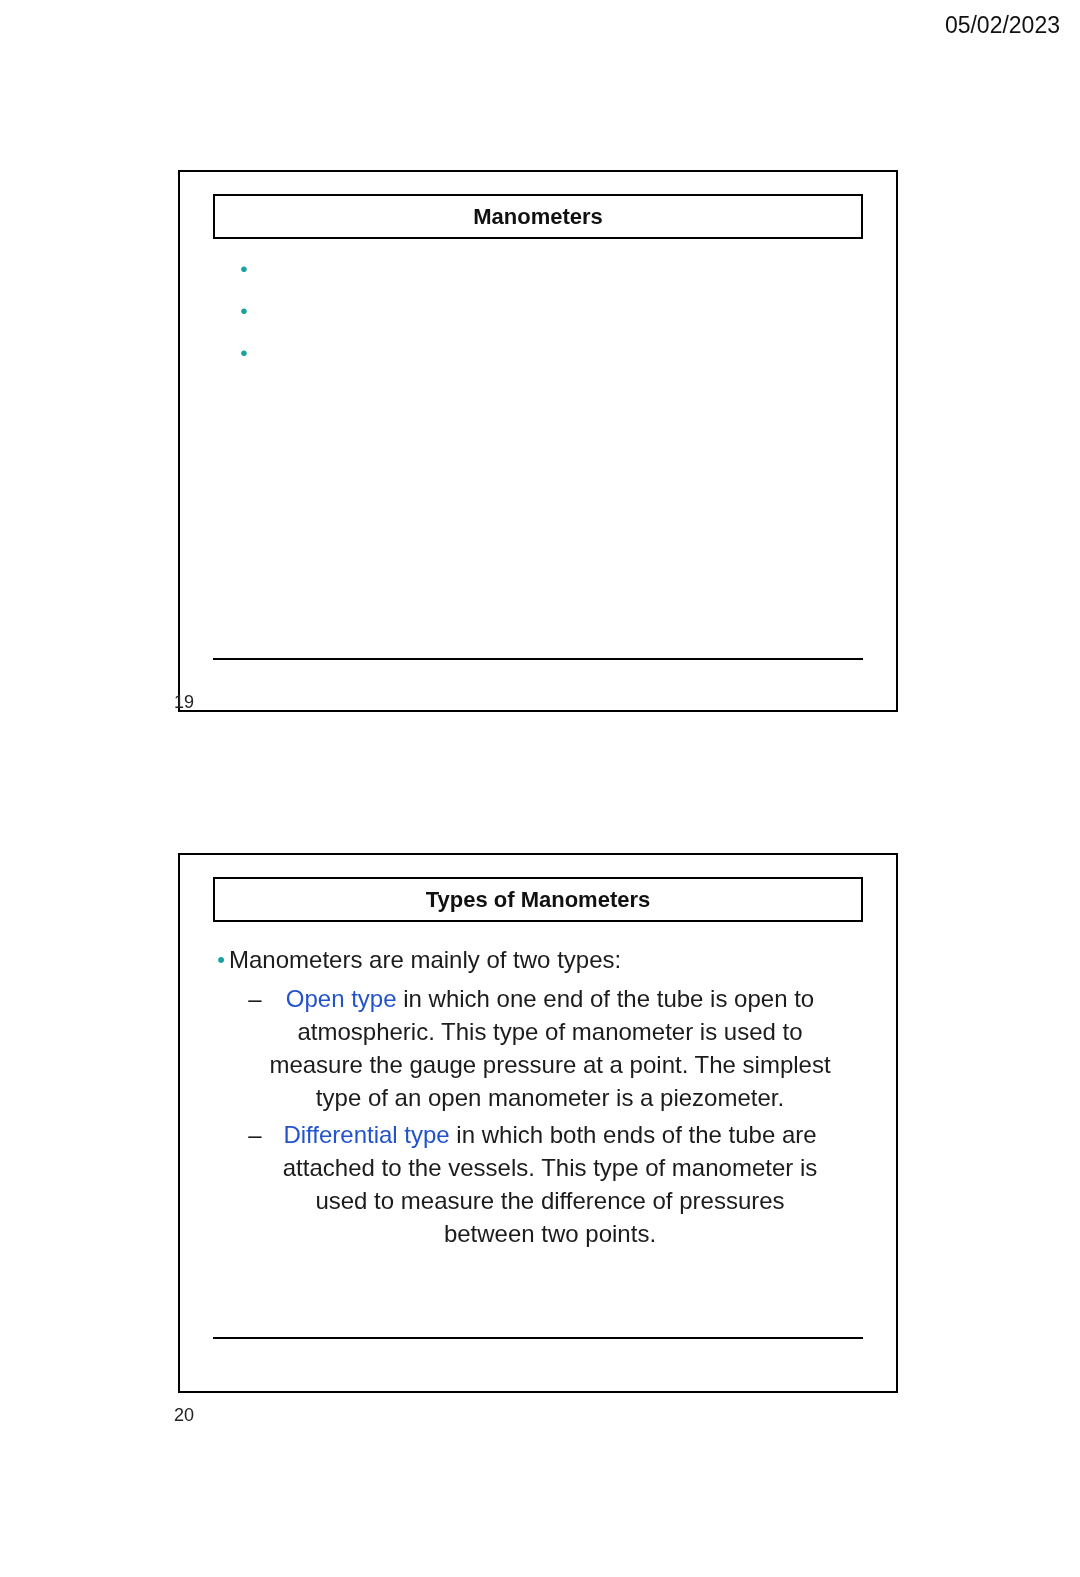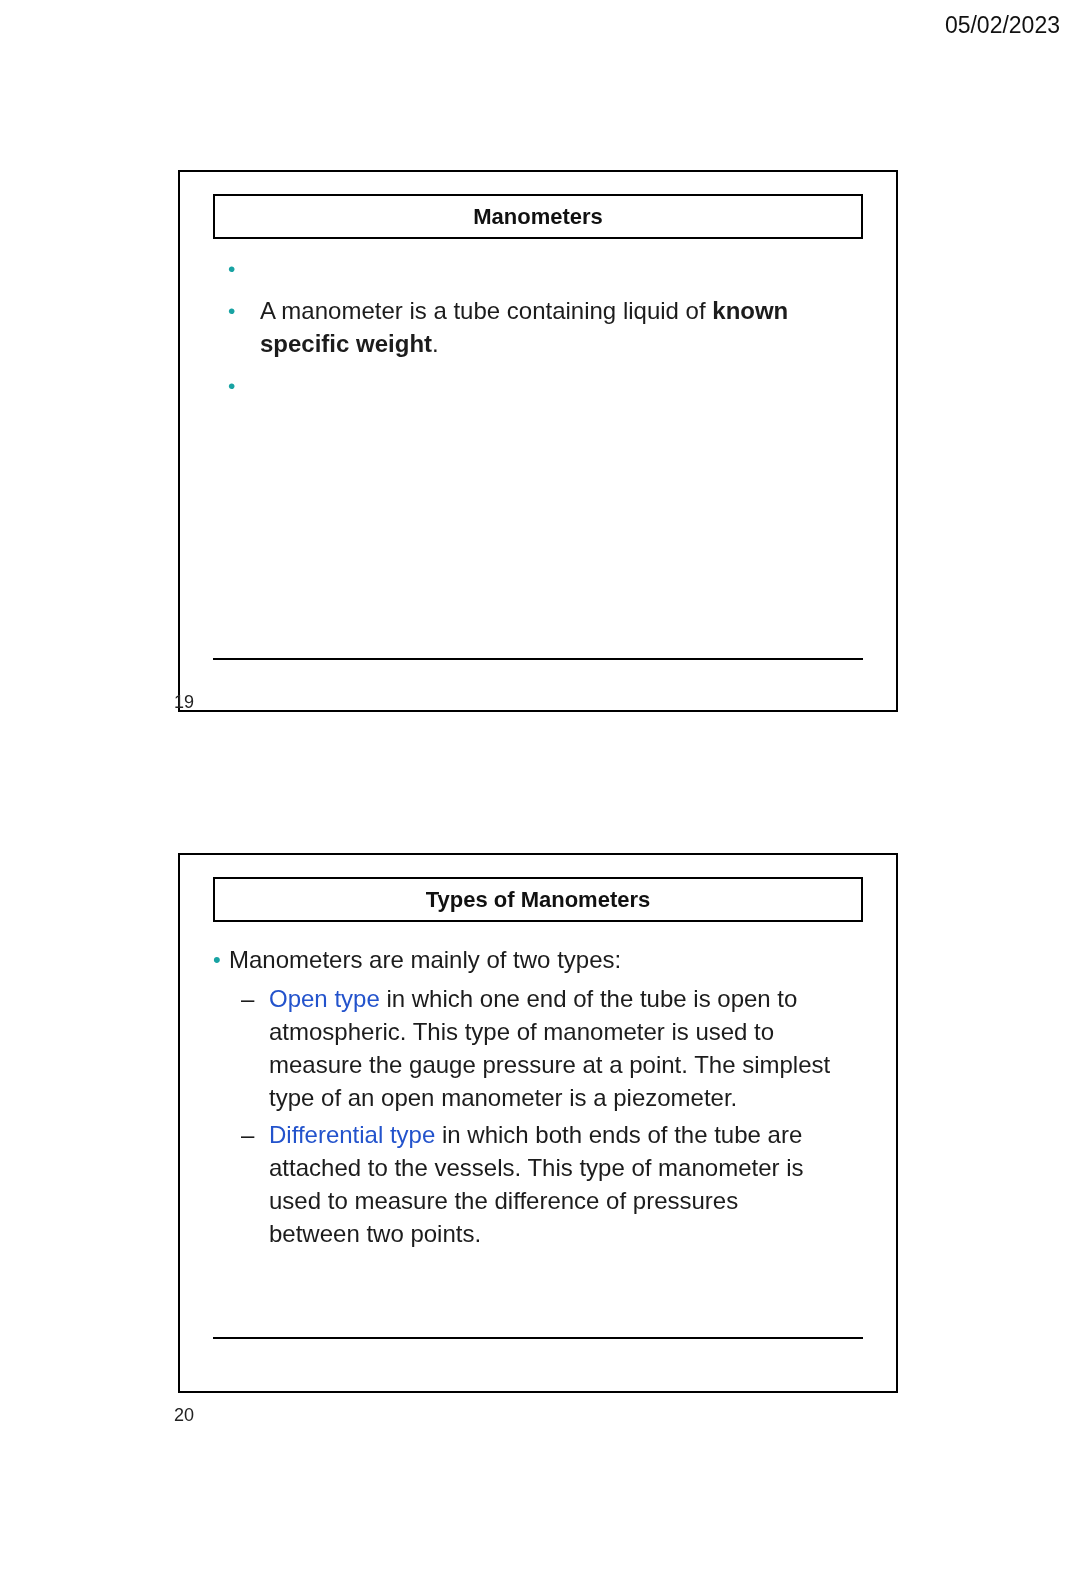--- a/index.html
+++ b/index.html
@@ -10,21 +10,21 @@
   *{box-sizing:border-box;}
   html,body{margin:0;padding:0;}
   body{
     width:1080px;height:1577px;position:relative;background:#ffffff;
     font-family:"Liberation Sans", sans-serif;color:var(--text);overflow:hidden;
   }
   .date{
     position:absolute;top:12px;right:20px;font-size:23px;color:#111;
   }
   .slide{
-    position:absolute;left:178px;width:720px;border:2px solid #000;background:#fff;
+    position:absolute;left:178px;width:720px;border:2px solid #000;background:#fff;text-align:center;
   }
   .slide1{top:170px;height:542px;}
   .slide2{top:853px;height:540px;padding-left:43px;}
   .title-box{
     position:absolute;left:33px;top:22px;width:650px;height:45px;
     border:2px solid #000;display:flex;align-items:center;justify-content:center;
     font-weight:bold;font-size:22px;color:#111;
   }
   .divider{
     position:absolute;left:33px;width:650px;border-top:2px solid #000;height:0;
@@ -66,21 +66,20 @@
   <div class="title-box">
     <span>Manometers</span>
   </div>
   <div class="content content-s1">
     <ul class="bullets">
       <li>
         <span class="dot-marker">•</span>
       </li>
       <li>
         <span class="dot-marker">•</span>
-        <span class="bullet-text"><span>A manometer is a tube containing liquid of </span><span class="seg-bold">known specific weight</span><span>.</span></span>
       </li>
       <li>
         <span class="dot-marker">•</span>
       </li>
     </ul>
   </div>
   <div class="divider"></div>
 </div>
 <div class="slide-num num-19">19</div>
 

